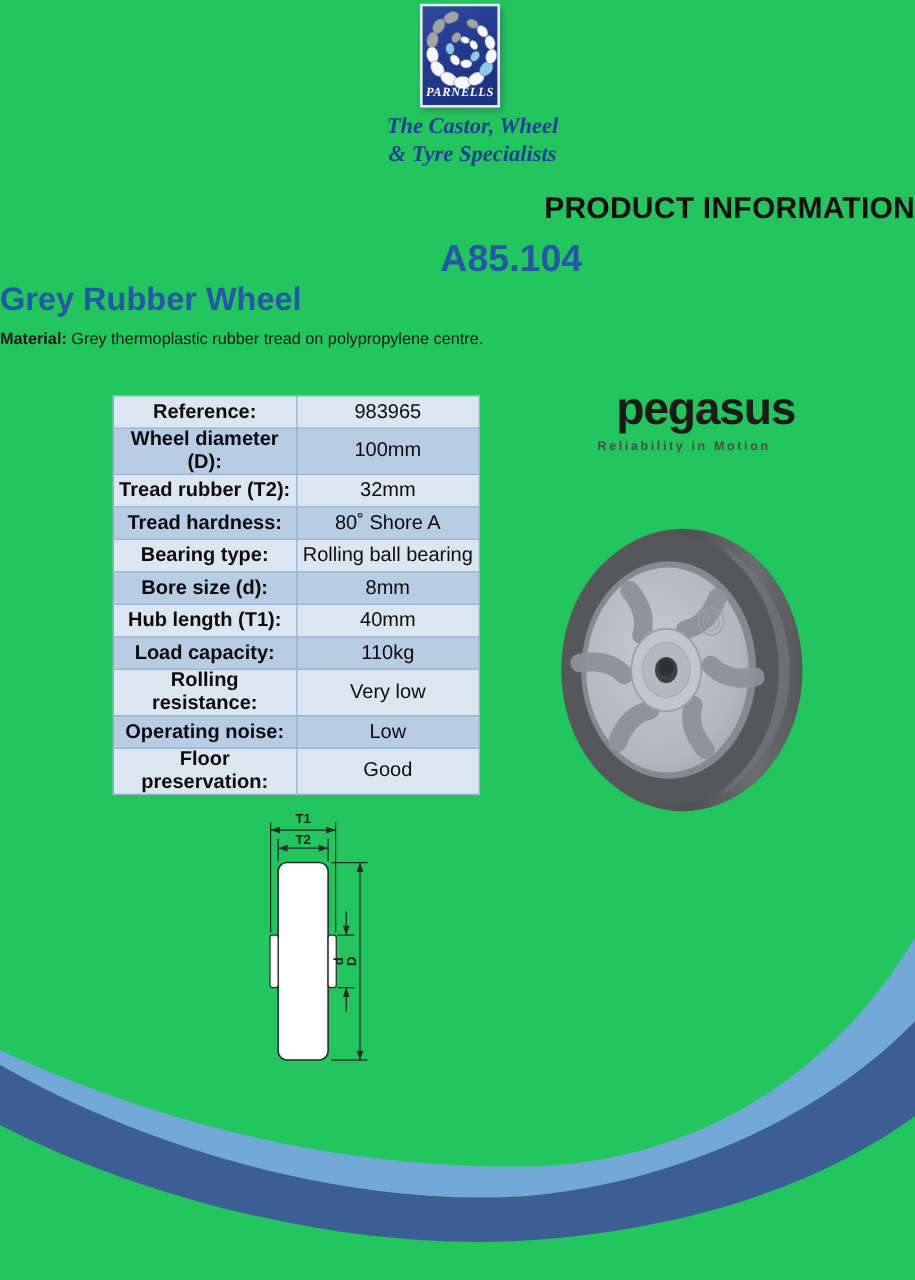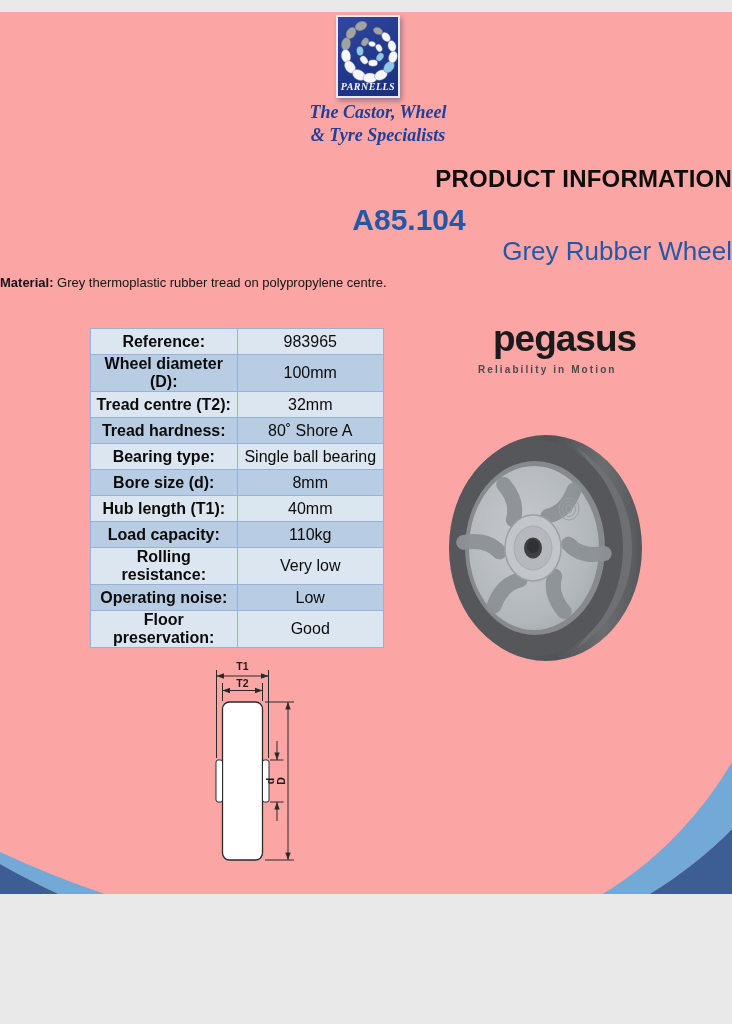--- a/index.html
+++ b/index.html
@@ -1,18 +1,18 @@
 <!DOCTYPE html>
 <html><head>
 <meta charset="utf-8">
 <style>
   html,body{margin:0;padding:0;background:#e9e9e9;}
   #page{
-    position:relative;width:732px;height:882px;margin:12px auto;
-    background:#fca5a5;overflow:hidden;
+    position:relative;width:732px;height:1024px;margin:0 auto;
+    background:#22c55e;overflow:hidden;
     font-family:"Liberation Sans",sans-serif;color:#111;
   }
   
   .parnells-box{
     position:absolute;left:336px;top:3px;width:64px;height:83px;
     background:linear-gradient(155deg,#31489e 0%,#243a8e 45%,#1b2f7e 100%);
     border:2px solid #e7eaf3;box-shadow:2px 3px 5px rgba(60,60,90,.45);
     box-sizing:border-box;
   }
   .parnells-name{
@@ -28,22 +28,22 @@
   
   .doc-title{
     position:absolute;left:0;top:153px;width:732px;text-align:right;
     font-size:24px;font-weight:700;color:#0e0e0e;letter-spacing:.2px;
   }
   .product-code{
     position:absolute;left:0;top:191px;width:732px;text-align:center;
     font-size:30px;font-weight:700;color:#2458a7;padding-left:43px;
   }
   .product-name{
-    position:absolute;left:0;top:224px;width:732px;text-align:right;
-    font-size:26px;font-weight:400;color:#2458a7;
+    position:absolute;left:0;top:224px;width:732px;text-align:left;
+    font-size:26px;font-weight:700;color:#2458a7;
   }
   .material-line{
     position:absolute;left:0;top:263px;width:732px;
     font-size:13px;color:#141414;
   }
   .material-line b{font-weight:700;}
   
   table.spec{
     position:absolute;left:90px;top:316px;width:294px;
     border-collapse:collapse;table-layout:fixed;
@@ -122,30 +122,30 @@
     <tbody>
       <tr>
           <td class="lbl">Reference:</td>
           <td>983965</td>
         </tr>
       <tr>
           <td class="lbl">Wheel diameter (D):</td>
           <td>100mm</td>
         </tr>
       <tr>
-          <td class="lbl">Tread centre (T2):</td>
+          <td class="lbl">Tread rubber (T2):</td>
           <td>32mm</td>
         </tr>
       <tr>
           <td class="lbl">Tread hardness:</td>
           <td>80˚ Shore A</td>
         </tr>
       <tr>
           <td class="lbl">Bearing type:</td>
-          <td>Single ball bearing</td>
+          <td>Rolling ball bearing</td>
         </tr>
       <tr>
           <td class="lbl">Bore size (d):</td>
           <td>8mm</td>
         </tr>
       <tr>
           <td class="lbl">Hub length (T1):</td>
           <td>40mm</td>
         </tr>
       <tr>

